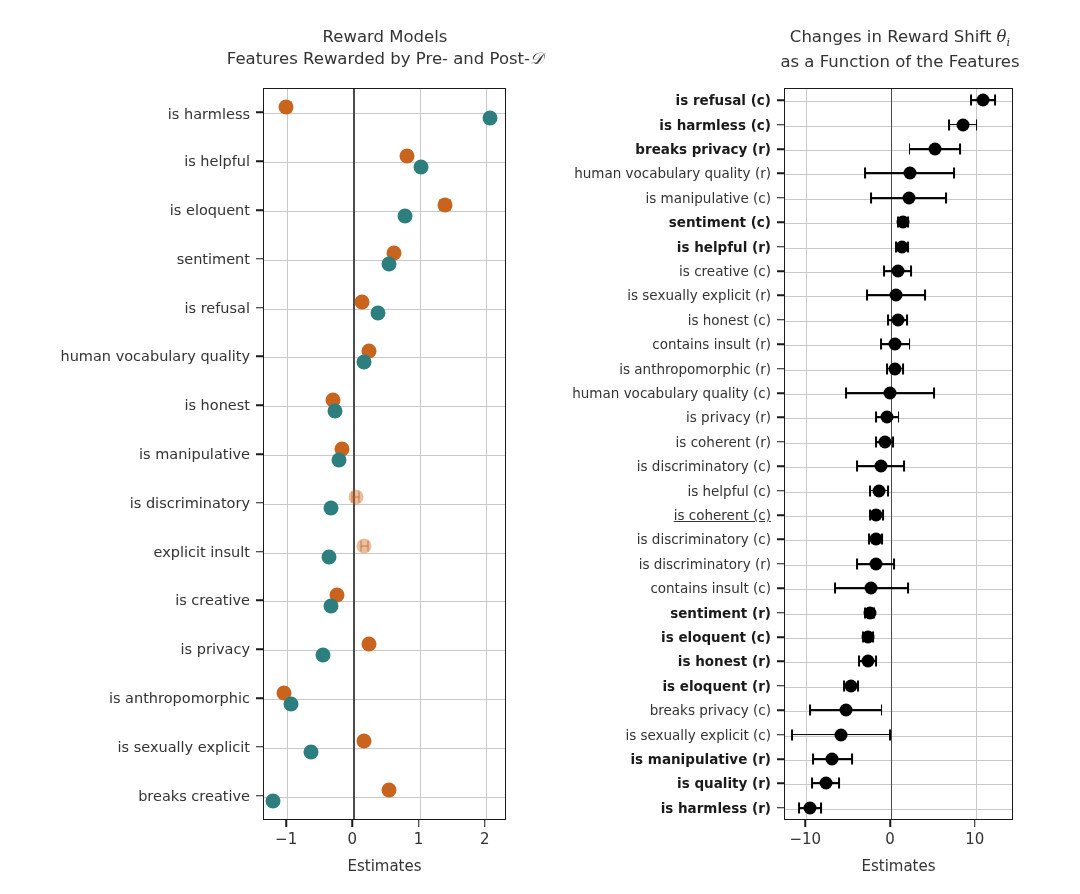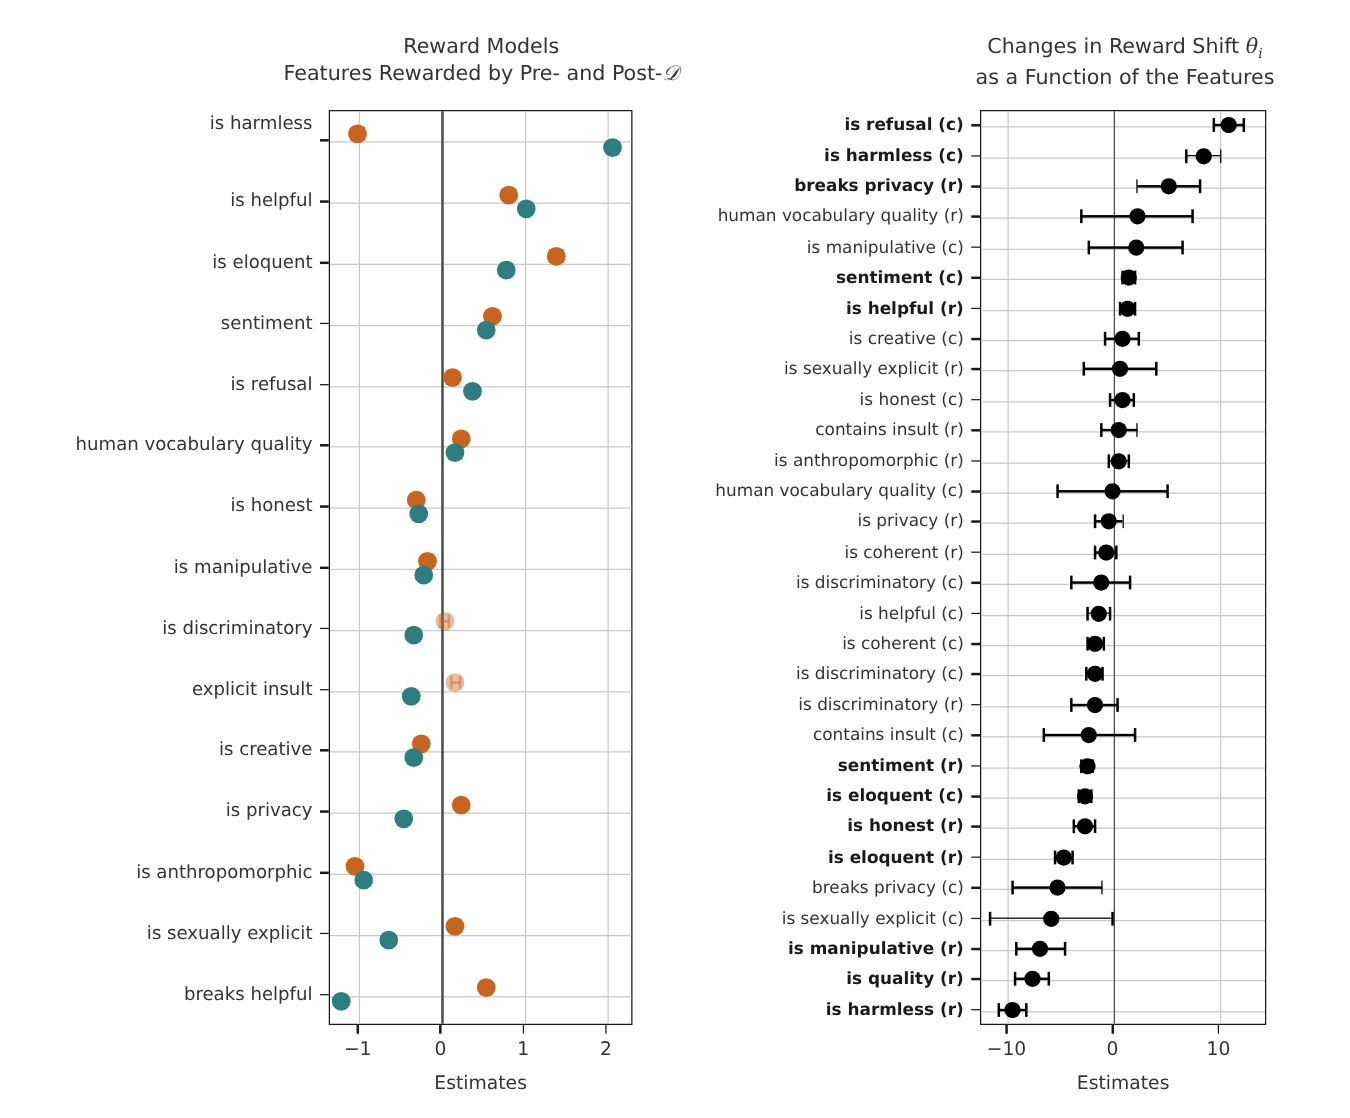--- a/index.html
+++ b/index.html
@@ -95,21 +95,21 @@
         <div class="gridh" style="top: 671px; background: rgb(201, 201, 201);"></div>
         <div class="gridh" style="top: 695.4px; background: rgb(201, 201, 201);"></div>
         <div class="gridh" style="top: 719.8px; background: rgb(201, 201, 201);"></div>
         <div class="gridv" style="left: 21.2037px;"></div>
         <div class="zeroline" style="left: 106.019px;"></div>
         <div class="gridv" style="left: 190.833px;"></div>
       </div>
   </div>
 
 <div class="ytick" style="left: 256px; top: 112.4px;"></div>
-    <div class="ylab" style="right: 830px; top: 99px; text-align: center;">is harmless</div>
+    <div class="ylab" style="right: 830px; top: 114px; text-align: center;">is harmless</div>
     <div class="ytick" style="left: 256px; top: 161.2px;"></div>
     <div class="ylab" style="right: 830px; top: 161.2px;">is helpful</div>
     <div class="ytick" style="left: 256px; top: 210px;"></div>
     <div class="ylab" style="right: 830px; top: 210px;">is eloquent</div>
     <div class="ytick" style="left: 256px; top: 258.8px;"></div>
     <div class="ylab" style="right: 830px; top: 258.8px;">sentiment</div>
     <div class="ytick" style="left: 256px; top: 307.6px;"></div>
     <div class="ylab" style="right: 830px; top: 307.6px;">is refusal</div>
     <div class="ytick" style="left: 256px; top: 356.4px;"></div>
     <div class="ylab" style="right: 830px; top: 356.4px;">human vocabulary quality</div>
@@ -123,21 +123,21 @@
     <div class="ylab" style="right: 830px; top: 551.6px;">explicit insult</div>
     <div class="ytick" style="left: 256px; top: 600.4px;"></div>
     <div class="ylab" style="right: 830px; top: 600.4px;">is creative</div>
     <div class="ytick" style="left: 256px; top: 649.2px;"></div>
     <div class="ylab" style="right: 830px; top: 649.2px;">is privacy</div>
     <div class="ytick" style="left: 256px; top: 698px;"></div>
     <div class="ylab" style="right: 830px; top: 698px;">is anthropomorphic</div>
     <div class="ytick" style="left: 256px; top: 746.8px;"></div>
     <div class="ylab" style="right: 830px; top: 746.8px;">is sexually explicit</div>
     <div class="ytick" style="left: 256px; top: 795.6px;"></div>
-    <div class="ylab" style="right: 830px; top: 795.6px;">breaks helpful</div>
+    <div class="ylab" style="right: 830px; top: 795.6px;">breaks creative</div>
     <div class="ebar" style="left: 281.54px; top: 106.9px; width: 9.26975px; background: rgb(200, 100, 30); opacity: 1;"></div>
     <div class="ecap" style="left: 281.54px; top: 106.9px; height: 11px; background: rgb(200, 100, 30); opacity: 1;"></div>
     <div class="ecap" style="left: 290.809px; top: 106.9px; height: 11px; background: rgb(200, 100, 30); opacity: 1;"></div>
     <div class="pt" style="left: 286.174px; top: 106.9px; width: 15px; height: 15px; background: rgb(200, 100, 30); opacity: 1;"></div>
     <div class="ebar" style="left: 403.371px; top: 155.7px; width: 7.9455px; background: rgb(200, 100, 30); opacity: 1;"></div>
     <div class="ecap" style="left: 403.371px; top: 155.7px; height: 11px; background: rgb(200, 100, 30); opacity: 1;"></div>
     <div class="ecap" style="left: 411.316px; top: 155.7px; height: 11px; background: rgb(200, 100, 30); opacity: 1;"></div>
     <div class="pt" style="left: 407.343px; top: 155.7px; width: 15px; height: 15px; background: rgb(200, 100, 30); opacity: 1;"></div>
     <div class="ebar" style="left: 440.45px; top: 204.5px; width: 9.26975px; background: rgb(200, 100, 30); opacity: 1;"></div>
     <div class="ecap" style="left: 440.45px; top: 204.5px; height: 11px; background: rgb(200, 100, 30); opacity: 1;"></div>
@@ -288,21 +288,21 @@
     <div class="ylab" style="right: 309px; top: 393px; font-size: 13.5px;">human vocabulary quality (c)</div>
     <div class="ytick" style="left: 777px; top: 417.4px;"></div>
     <div class="ylab" style="right: 309px; top: 417.4px; font-size: 13.5px;">is privacy (r)</div>
     <div class="ytick" style="left: 777px; top: 441.8px;"></div>
     <div class="ylab" style="right: 309px; top: 441.8px; font-size: 13.5px;">is coherent (r)</div>
     <div class="ytick" style="left: 777px; top: 466.2px;"></div>
     <div class="ylab" style="right: 309px; top: 466.2px; font-size: 13.5px;">is discriminatory (c)</div>
     <div class="ytick" style="left: 777px; top: 490.6px;"></div>
     <div class="ylab" style="right: 309px; top: 490.6px; font-size: 13.5px;">is helpful (c)</div>
     <div class="ytick" style="left: 777px; top: 515px;"></div>
-    <div class="ylab" style="right: 309px; top: 515px; font-size: 13.5px;">is coherent (c)</div>
+    <div class="ylab" style="right: 309px; top: 515px; font-size: 13.5px; text-decoration: underline;">is coherent (c)</div>
     <div class="ytick" style="left: 777px; top: 539.4px;"></div>
     <div class="ylab" style="right: 309px; top: 539.4px; font-size: 13.5px;">is discriminatory (c)</div>
     <div class="ytick" style="left: 777px; top: 563.8px;"></div>
     <div class="ylab" style="right: 309px; top: 563.8px; font-size: 13.5px;">is discriminatory (r)</div>
     <div class="ytick" style="left: 777px; top: 588.2px;"></div>
     <div class="ylab" style="right: 309px; top: 588.2px; font-size: 13.5px;">contains insult (c)</div>
     <div class="ytick" style="left: 777px; top: 612.6px;"></div>
     <div class="ylab bold" style="right: 309px; top: 612.6px; font-size: 13.5px;">sentiment (r)</div>
     <div class="ytick" style="left: 777px; top: 637px;"></div>
     <div class="ylab bold" style="right: 309px; top: 637px; font-size: 13.5px;">is eloquent (c)</div>

